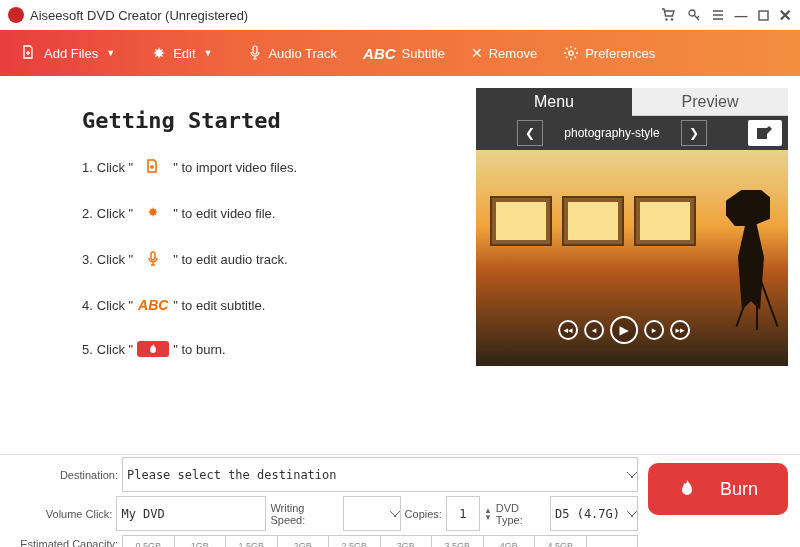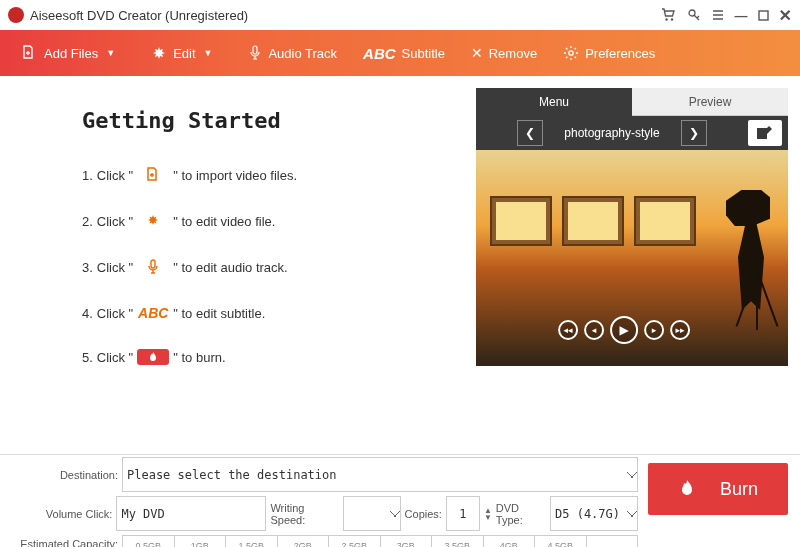--- a/index.html
+++ b/index.html
@@ -8,27 +8,27 @@
 .titlebar .logo{width:16px;height:16px;border-radius:50%;background:#c62828;margin-right:6px}
 .titlebar .title{flex:1}
 .titlebar .winbtns{display:flex;align-items:center;gap:10px;color:#555}
 .titlebar .winbtns span{cursor:pointer}
 .toolbar{height:46px;background:linear-gradient(90deg,#e83e3e 0%,#f0683d 30%,#f38e3f 100%);display:flex;align-items:center;padding:10px 14px;gap:14px;color:#fff;font-size:13px}
 .toolbar .tbtn{display:flex;align-items:center;gap:6px;cursor:pointer;padding:4px 6px;font-family:monospace,"Courier New"}
 .toolbar .tbtn.sep{padding-right:16px}
 .toolbar .caret{font-size:9px;margin-left:2px}
 .content{display:flex;height:378px;padding:12px 12px 0 12px;gap:8px}
 .left{flex:1;padding:20px 10px 0 70px}
-.left h1{font-family:monospace,"Courier New";font-size:22px;font-weight:bold;margin-bottom:32px;color:#222}
+.left h1{font-family:monospace,"Courier New";font-size:22px;font-weight:bold;margin-bottom:24px;color:#222}
 .steps{display:flex;flex-direction:column;gap:26px;font-family:monospace,"Courier New";font-size:13px;color:#333}
 .step{display:flex;align-items:center;gap:4px}
 .step .icon{display:inline-flex;align-items:center;justify-content:center;width:32px;height:20px;color:#ef6c00;font-weight:bold}
 .step .burn-badge{background:#e23b3b;color:#fff;border-radius:3px;padding:2px 10px;font-size:12px}
 .right{width:312px;display:flex;flex-direction:column}
-.tabs{display:flex;height:28px;font-family:monospace,"Courier New";font-size:12px}
+.tabs{display:flex;height:28px;font-family:monospace,"Courier New";font-size:16px}
 .tab{flex:1;display:flex;align-items:center;justify-content:center;background:#eee;color:#555;border-bottom:1px solid #ccc;cursor:pointer}
 .tab.active{background:#3a3a3a;color:#fff;border-bottom:none}
 .menubar{height:34px;background:#3a3a3a;display:flex;align-items:center;padding:0 6px;gap:6px}
 .menubar .nav{display:flex;align-items:center;gap:4px;flex:1;justify-content:center;color:#fff;font-family:monospace,"Courier New";font-size:12px}
 .menubar .navbtn{width:26px;height:26px;border:1px solid #888;display:flex;align-items:center;justify-content:center;background:#3a3a3a;cursor:pointer;font-size:12px}
 .menubar .editbtn{width:34px;height:26px;background:#fff;display:flex;align-items:center;justify-content:center;cursor:pointer;border-radius:2px}
 .preview{height:216px;background:linear-gradient(180deg,#e8d28d 0%,#f0a43c 35%,#b85a1c 55%,#2e2416 100%);position:relative;overflow:hidden}
 .frames{position:absolute;top:48px;left:16px;display:flex;gap:14px}
 .frame{width:58px;height:46px;border:4px solid #8a5a2a;background:#f8e090;box-shadow:0 0 0 2px #5a3a16}
 .photographer{position:absolute;right:10px;top:40px;width:80px;height:140px}
@@ -46,21 +46,21 @@
 .bottom{height:80px;border-top:1px solid #ddd;padding:2px 12px;display:flex;gap:10px}
 .params{flex:1;display:flex;flex-direction:column;gap:4px;font-family:monospace,"Courier New";font-size:11px;color:#555}
 .row{display:flex;align-items:center;gap:4px}
 .lbl{text-align:right;width:106px;display:inline-block}
 .sel,.txt{border:1px solid #ccc;height:35px;font-family:monospace,"Courier New";font-size:12px;padding:0 4px;color:#333;background:#fff}
 .sel{appearance:none;padding-right:16px;background-image:linear-gradient(45deg,transparent 46%,#666 46%,#666 54%,transparent 54%),linear-gradient(-45deg,transparent 46%,#666 46%,#666 54%,transparent 54%);background-size:6px 6px;background-position:right 4px center,right 0px center;background-repeat:no-repeat}
 .capbar{flex:1;height:18px;border:1px solid #ccc;position:relative;background:#fff}
 .ticks{position:absolute;inset:0;display:flex}
 .tick{flex:1;border-right:1px solid #ccc;display:flex;align-items:flex-end;justify-content:center;font-size:9px;color:#888;padding-bottom:1px}
 .tick:last-child{border-right:none}
-.burnbtn{width:140px;height:52px;background:#e23b3b;color:#fff;display:flex;align-items:center;justify-content:center;gap:24px;font-family:monospace,"Courier New";font-size:18px;border-radius:2px;cursor:pointer;margin-top:6px}
+.burnbtn{width:140px;height:52px;background:#e23b3b;color:#fff;display:flex;align-items:center;justify-content:center;gap:24px;font-family:monospace,"Courier New";font-size:18px;border-radius:10px;cursor:pointer;margin-top:6px}
 .icn{display:inline-flex;align-items:center;justify-content:center}
 svg{display:block}
 </style>
 </head>
 <body>
 
 <div class="titlebar">
   <span class="logo"></span>
   <span class="title">Aiseesoft DVD Creator (Unregistered)</span>
   <div class="winbtns">

